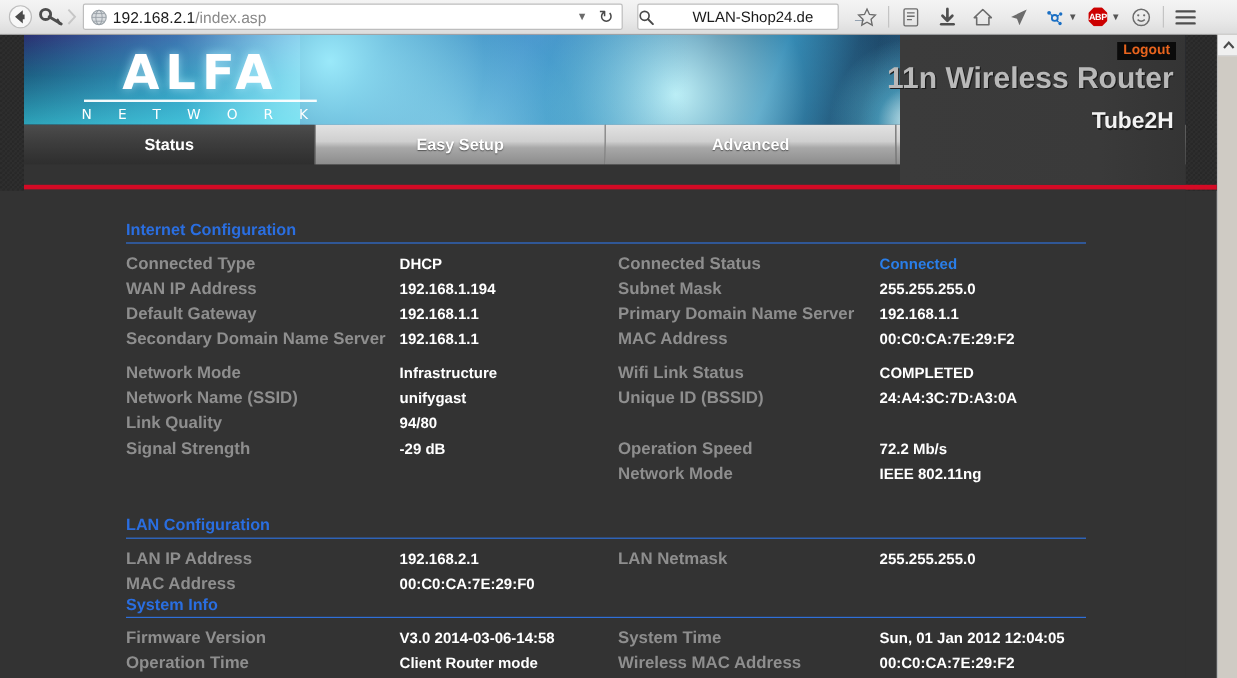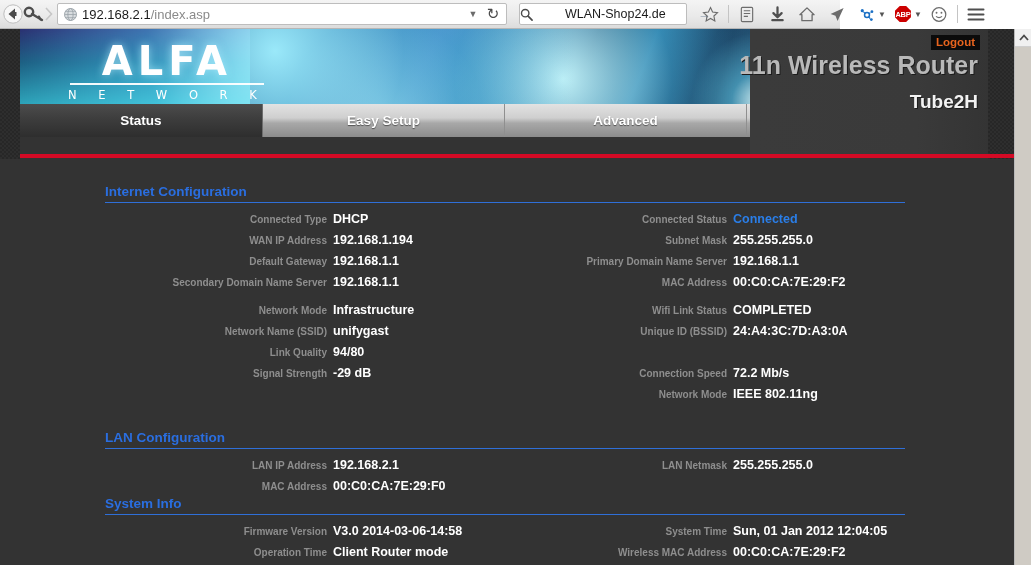--- a/index.html
+++ b/index.html
@@ -7,21 +7,21 @@
     margin: 0; padding: 0;
     width: 1031px; height: 565px;
     overflow: hidden;
     font-family: "Liberation Sans", sans-serif;
     background: #ffffff;
   }
 
   
   .browser-bar {
     position: absolute; left: 0; top: 0;
-    width: 840px; height: 29px;
+    width: 1031px; height: 29px;
     background: linear-gradient(to bottom, #f4f4f4 0%, #e9e9e9 60%, #dcdcdc 100%);
     border-bottom: 1px solid #b6b6b6;
     display: flex; align-items: center;
   }
   .nav-back {
     width: 28px; height: 28px; margin-left: 3px;
     border-radius: 50%;
     display: flex; align-items: center; justify-content: center;
     cursor: pointer;
   }
@@ -248,22 +248,22 @@
     padding-bottom: 2px;
     border-bottom: 1px solid #2f6fd8;
     line-height: 16px;
   }
   .grid { position: relative; width: 800px; }
   .row { position: relative; height: 21px; }
   .cellL, .cellR { position: absolute; top: 0; height: 21px; white-space: nowrap; }
   .cellL { left: 0; width: 390px; }
   .cellR { left: 410px; width: 390px; }
   .lbl {
-    display: inline-block; text-align: right;
-    font-size: 10px; font-weight: bold; color: #8e8e8e;
+    display: inline-block; 
+    font-size: 14px; font-weight: bold; color: #8e8e8e;
     line-height: 21px;
   }
   .cellL .lbl { width: 222px; }
   .cellR .lbl { width: 212px; }
   .val {
     display: inline-block; margin-left: 6px;
     font-size: 12.5px; font-weight: bold; color: #ffffff;
     line-height: 21px;
   }
   .val.link { color: #2a7ee8; }
@@ -454,21 +454,21 @@
               <div class="row">
                 <div class="cellL"><span class="lbl">Network Name (SSID)</span><span class="val">unifygast</span></div>
                 <div class="cellR"><span class="lbl">Unique ID (BSSID)</span><span class="val">24:A4:3C:7D:A3:0A</span></div>
               </div>
               <div class="row">
                 <div class="cellL"><span class="lbl">Link Quality</span><span class="val">94/80</span></div>
                 <div class="cellR"><span class="lbl"></span><span class="val"></span></div>
               </div>
               <div class="row">
                 <div class="cellL"><span class="lbl">Signal Strength</span><span class="val">-29 dB</span></div>
-                <div class="cellR"><span class="lbl">Connection Speed</span><span class="val">72.2 Mb/s</span></div>
+                <div class="cellR"><span class="lbl">Operation Speed</span><span class="val">72.2 Mb/s</span></div>
               </div>
               <div class="row">
                 <div class="cellL"><span class="lbl"></span><span class="val"></span></div>
                 <div class="cellR"><span class="lbl">Network Mode</span><span class="val">IEEE 802.11ng</span></div>
               </div>
             </div>
           </div>
           <div style="position: absolute; left: 0px; top: 272px; width: 800px;">
             <div class="sec-title">LAN Configuration</div>
             <div class="grid" style="margin-top: 6px;">

